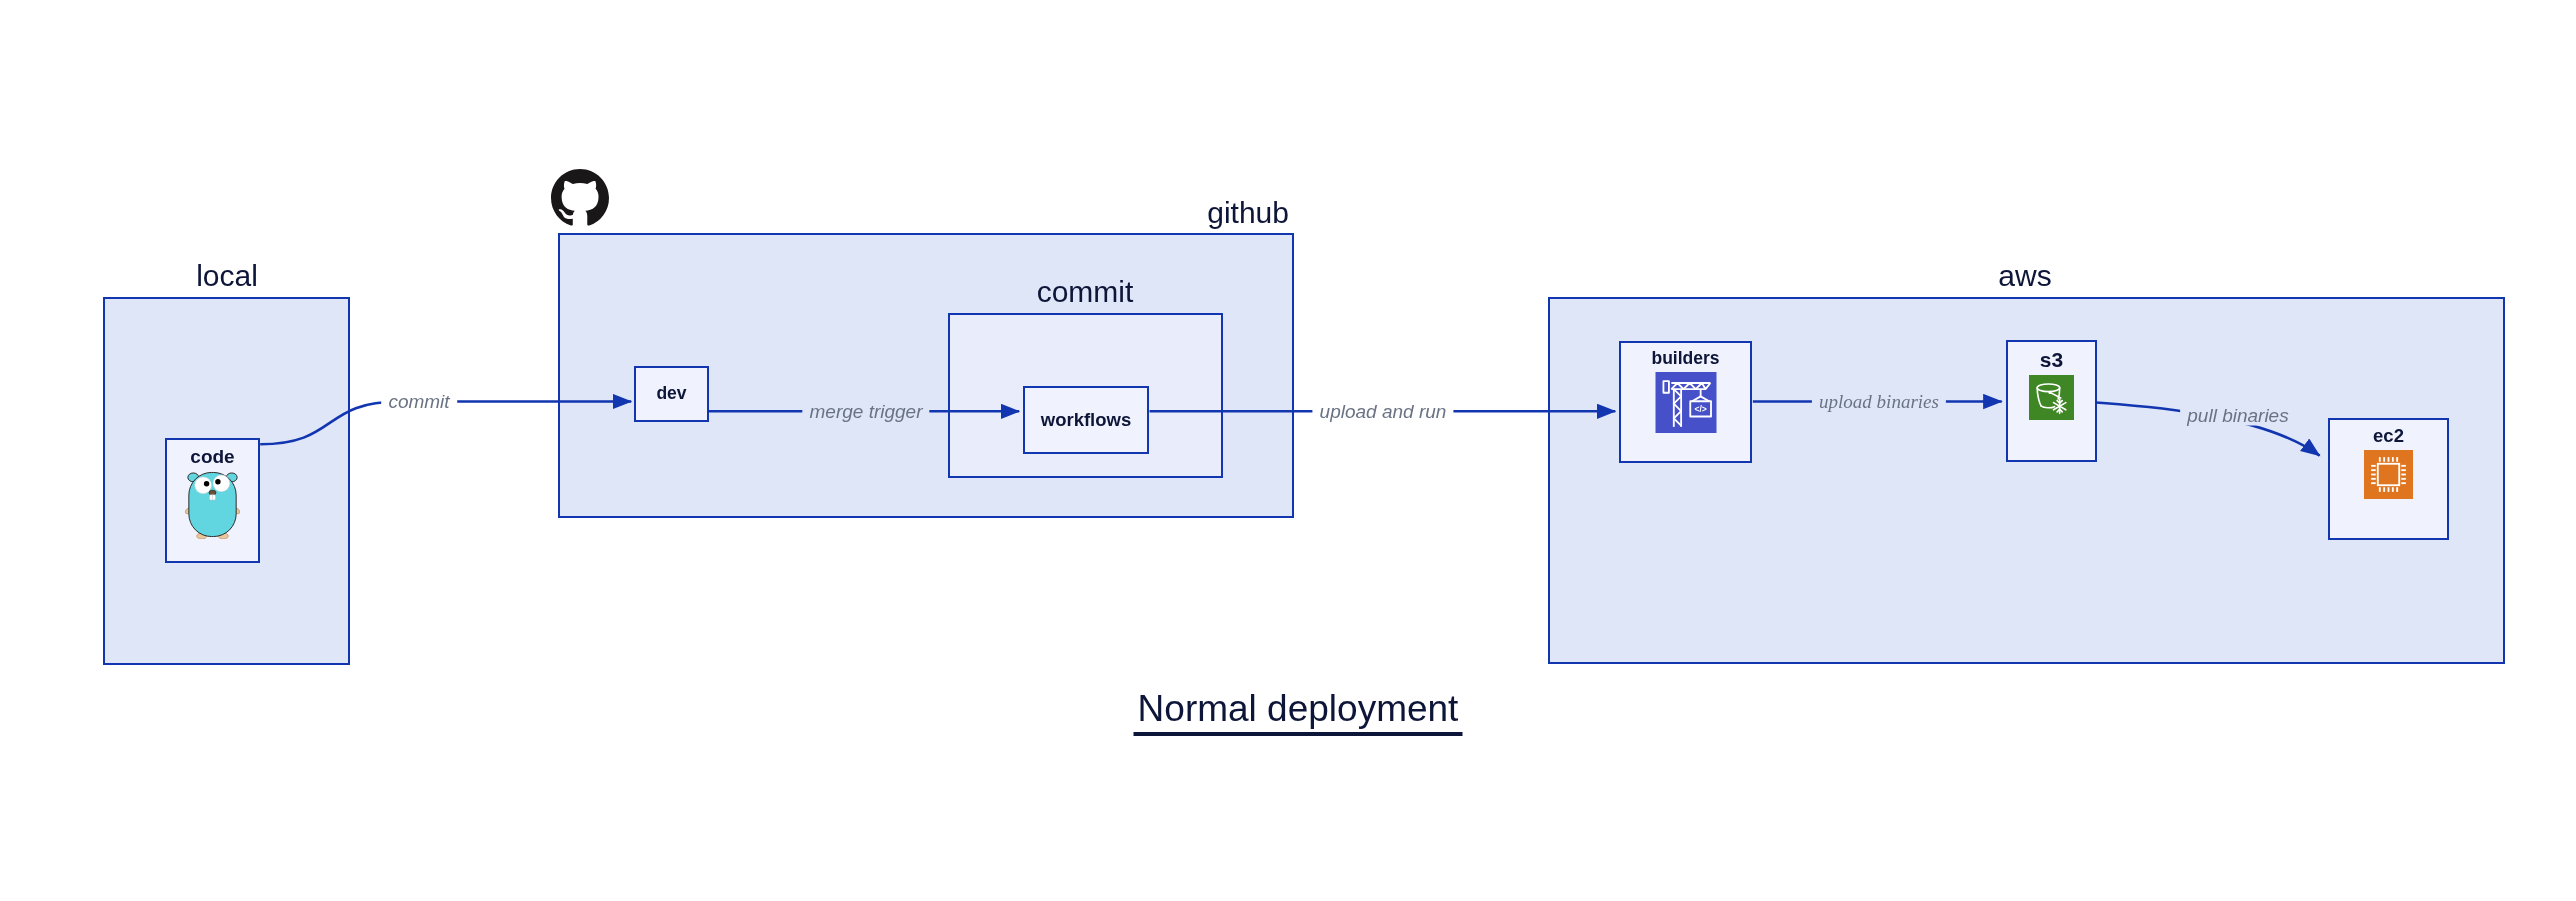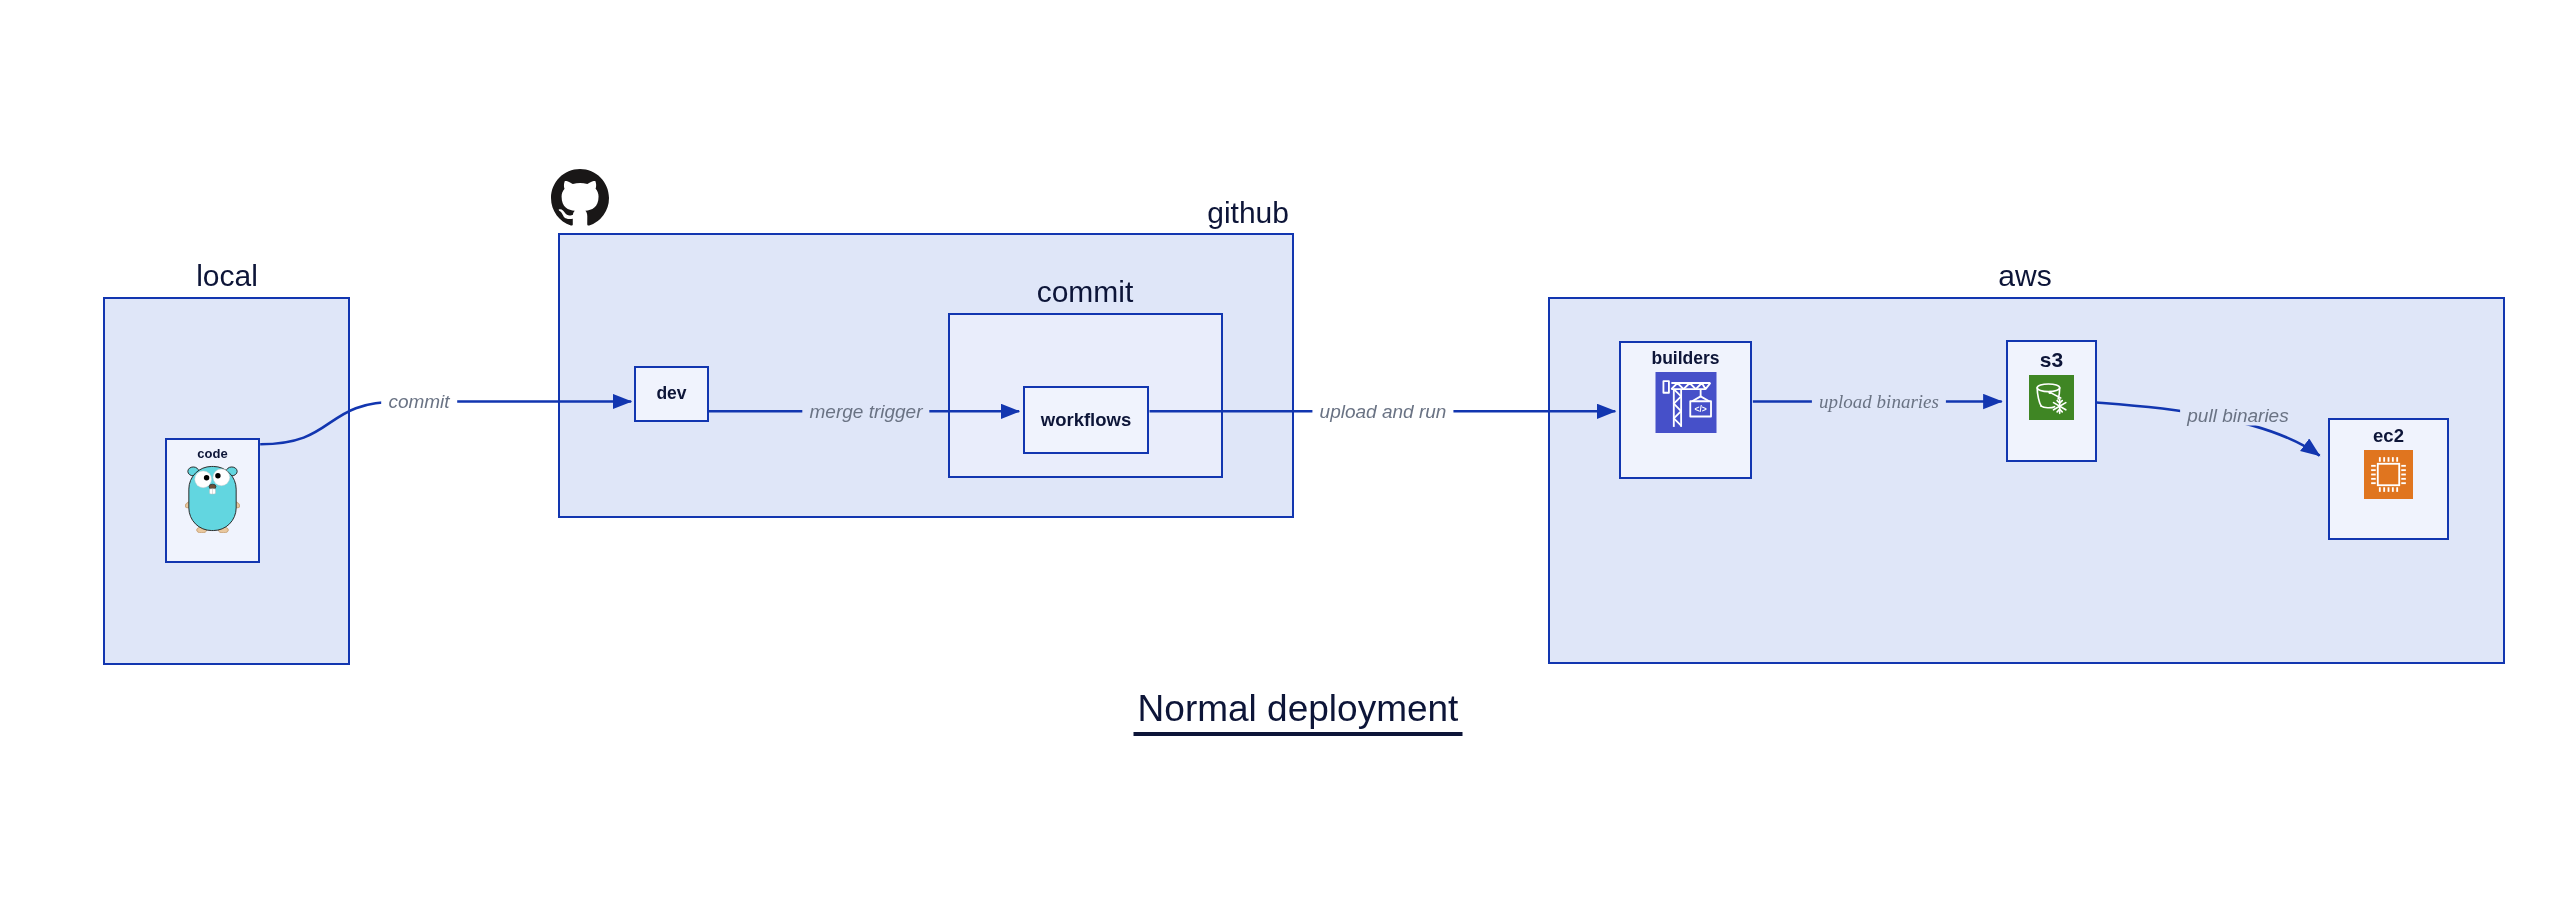--- a/index.html
+++ b/index.html
@@ -52,21 +52,21 @@
 <div class="box container master" style="left:948px; top:313px; width:275px; height:165px;"></div>
 
 <span class="container-label center-x" style="left:2025px; top:261px;">aws</span>
 <div class="box container" style="left:1548px; top:297px; width:957px; height:367px;"></div>
 
 <svg class="gh-logo" width="58" height="58" viewBox="0 0 16 16">
   <path fill="var(--github-logo)" d="M8 0C3.58 0 0 3.58 0 8c0 3.54 2.29 6.53 5.47 7.59.4.07.55-.17.55-.38 0-.19-.01-.82-.01-1.49-2.01.37-2.53-.49-2.69-.94-.09-.23-.48-.94-.82-1.13-.28-.15-.68-.52-.01-.53.63-.01 1.08.58 1.23.82.72 1.21 1.87.87 2.33.66.07-.52.28-.87.51-1.07-1.78-.2-3.64-.89-3.64-3.95 0-.87.31-1.59.82-2.15-.08-.2-.36-1.02.08-2.12 0 0 .67-.21 2.2.82.64-.18 1.32-.27 2-.27s1.36.09 2 .27c1.53-1.04 2.2-.82 2.2-.82.44 1.1.16 1.92.08 2.12.51.56.82 1.27.82 2.15 0 3.07-1.87 3.75-3.65 3.95.29.25.54.73.54 1.48 0 1.07-.01 1.93-.01 2.2 0 .21.15.46.55.38A8.01 8.01 0 0 0 16 8c0-4.42-3.58-8-8-8z"></path>
 </svg>
 
 <div class="box node" style="left:165px; top:438px; width:95px; height:125px;">
-  <div class="node-label top" style="font-size:13px;">code</div>
+  <div class="node-label top" style="font-size:19px;">code</div>
   <svg class="icon" width="55" height="69" viewBox="0 0 110 140">
     <g stroke="#2a2a2a" stroke-width="2">
       <ellipse cx="16" cy="15" rx="11" ry="9" fill="var(--gopher-body)"></ellipse>
       <ellipse cx="94" cy="15" rx="11" ry="9" fill="var(--gopher-body)"></ellipse>
       <ellipse cx="8" cy="82" rx="9" ry="5" fill="var(--gopher-skin)" stroke="#c9a479" transform="rotate(-35 8 82)"></ellipse>
       <ellipse cx="102" cy="82" rx="9" ry="5" fill="var(--gopher-skin)" stroke="#c9a479" transform="rotate(35 102 82)"></ellipse>
       <ellipse cx="33" cy="134" rx="10" ry="5.5" fill="var(--gopher-skin)" stroke="#c9a479"></ellipse>
       <ellipse cx="77" cy="134" rx="10" ry="5.5" fill="var(--gopher-skin)" stroke="#c9a479"></ellipse>
       <rect x="7" y="5" width="96" height="130" rx="46" fill="var(--gopher-body)"></rect>
     </g>
@@ -81,21 +81,21 @@
 </div>
 
 <div class="box node center" style="left:634px; top:366px; width:75px; height:56px;">
   <div class="node-label" style="font-size:17.5px;">dev</div>
 </div>
 
 <div class="box node center" style="left:1023px; top:386px; width:126px; height:68px;">
   <div class="node-label" style="font-size:18.5px;">workflows</div>
 </div>
 
-<div class="box node" style="left:1619px; top:341px; width:133px; height:138px;">
+<div class="box node" style="left:1619px; top:341px; width:133px; height:122px;">
   <div class="node-label top" style="font-size:17.5px;">builders</div>
   <svg class="icon" width="62" height="61" viewBox="0 0 100 100">
     <rect width="100" height="100" fill="var(--codebuild-bg)"></rect>
     <g fill="none" stroke="#ffffff" stroke-width="3" stroke-linejoin="round">
       <rect x="13" y="15" width="9" height="19"></rect>
       <line x1="26" y1="18" x2="90" y2="18"></line>
       <line x1="26" y1="28" x2="82" y2="28"></line>
       <path d="M26 28 L36 18 L46 28 L56 18 L66 28 L76 18 L82 28 L90 18"></path>
       <line x1="30" y1="28" x2="30" y2="90"></line>
       <line x1="42" y1="28" x2="42" y2="90"></line>

